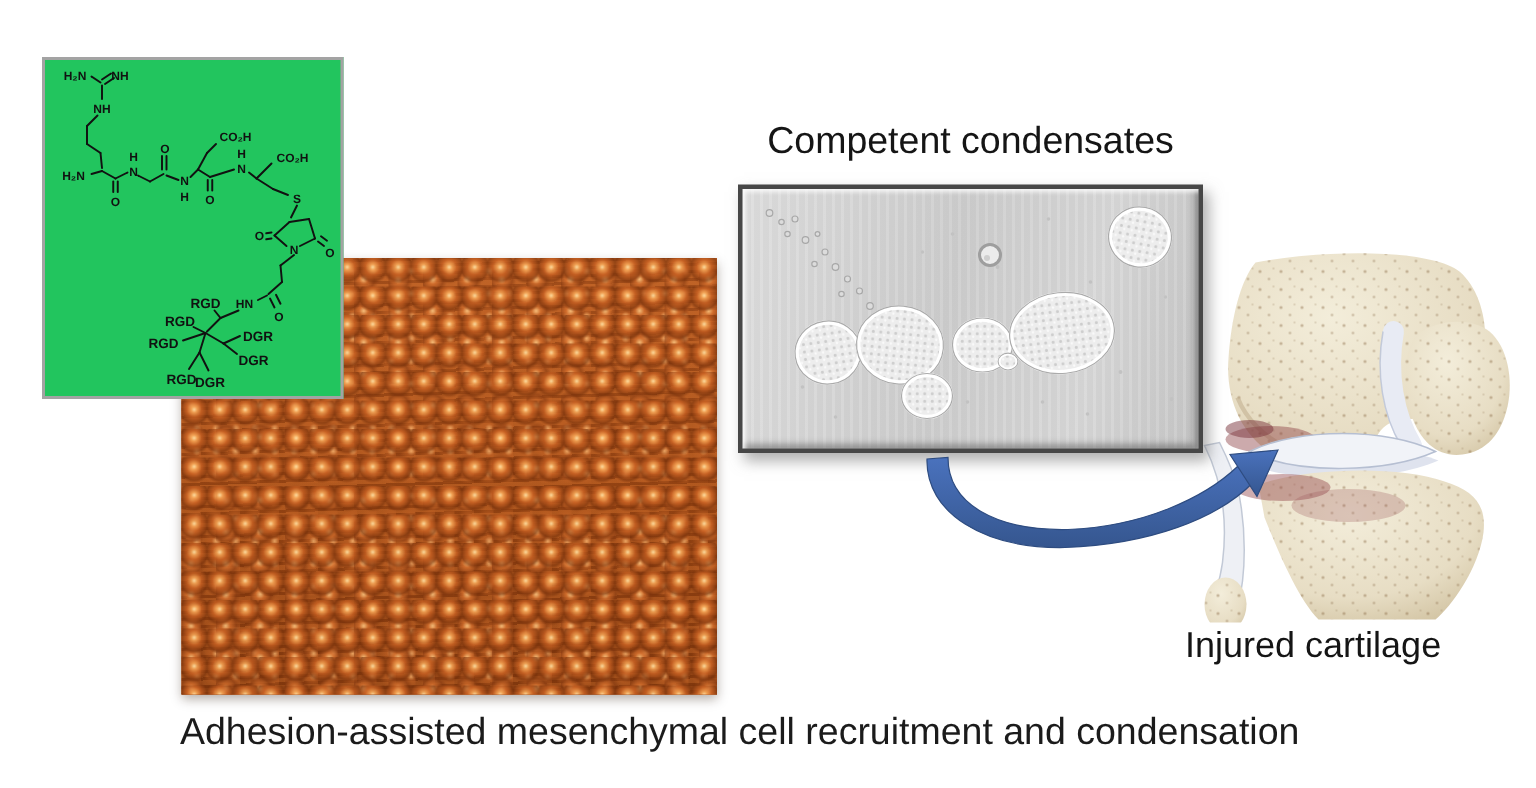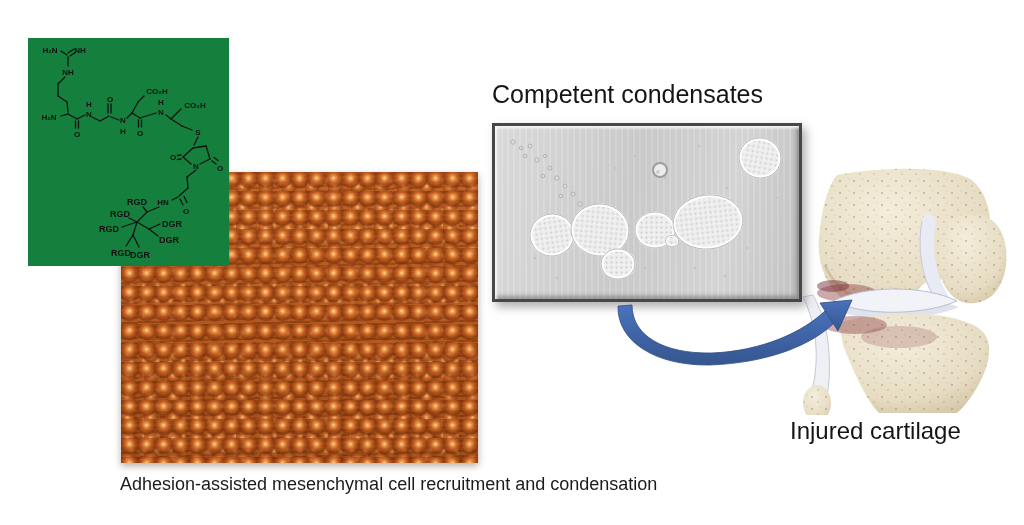--- a/index.html
+++ b/index.html
@@ -1,60 +1,60 @@
 <!DOCTYPE html>
 <html><head>
 <meta charset="utf-8">
 <style>
   html,body{margin:0;padding:0;background:#ffffff;}
   body{font-family:"Liberation Sans",sans-serif;}
   .canvas{position:relative;width:1024px;height:525px;background:#ffffff;overflow:hidden;}
 
   
   .chem-box{position:absolute;left:28px;top:38px;width:197px;height:224px;
-    background:#15803d;border:2px solid #15803d;z-index:5;text-decoration:underline;}
+    background:#22c55e;border:2px solid #a3a3a3;z-index:5;text-decoration:underline;}
   .chem-box svg{display:block;width:100%;height:100%;}
   .chem-box svg line{stroke:#111;stroke-width:1.3;stroke-linecap:round;}
   .chem-atom{font-family:"Liberation Sans",sans-serif;font-size:8px;font-weight:bold;fill:#111;}
   .chem-rgd{font-family:"Liberation Sans",sans-serif;font-size:9px;font-weight:bold;fill:#111;}
 
   
   .nano{position:absolute;left:121px;top:172px;width:357px;height:291px;z-index:2;
     background-color:#a84c16;
     background-image:
       radial-gradient(circle at 50% 32%, rgba(255,226,165,.95) 0px, rgba(246,166,86,.85) 2px, rgba(200,96,34,.75) 5px, rgba(118,48,10,.6) 9px, rgba(0,0,0,0) 11px),
       radial-gradient(circle at 28% 68%, rgba(255,205,135,.85) 0px, rgba(214,112,46,.75) 3px, rgba(132,56,16,.55) 7px, rgba(0,0,0,0) 10px),
       radial-gradient(circle at 78% 58%, rgba(252,186,116,.8) 0px, rgba(192,96,36,.6) 3px, rgba(0,0,0,0) 8px),
       repeating-linear-gradient(178deg, rgba(60,20,0,.18) 0 2px, rgba(255,170,90,.12) 2px 5px),
       linear-gradient(180deg,#b85a20 0%,#a54c16 55%,#8f3f10 100%);
     background-size:17px 19px, 23px 21px, 13px 15px, 100% 100%, 100% 100%;
     box-shadow:0 3px 7px rgba(40,20,5,.35);}
 
   
-  .panel-title{position:absolute;left:492px;top:80px;width:310px;text-align:left;
+  .panel-title{position:absolute;left:492px;top:80px;width:310px;text-align:center;
     font-size:25px;color:#151515;z-index:3;white-space:nowrap;}
   .micro{position:absolute;left:492px;top:123px;width:310px;height:179px;z-index:3;
     box-sizing:border-box;border:3px solid #474747;
     background:
       repeating-linear-gradient(90deg, rgba(255,255,255,.07) 0 2px, rgba(0,0,0,.025) 2px 6px),
       linear-gradient(100deg,#dedede 0%,#cecece 45%,#d8d8d8 75%,#c7c7c7 100%);
     box-shadow:inset 2px 2px 3px rgba(255,255,255,.85), inset -3px -3px 4px rgba(80,80,80,.5),
       4px 5px 9px rgba(110,110,110,.55);}
   .micro svg{display:block;width:100%;height:100%;}
 
   
   .arrow-svg{position:absolute;left:600px;top:290px;width:270px;height:100px;z-index:6;}
 
   
   .knee-svg{position:absolute;left:795px;top:165px;width:220px;height:250px;z-index:2;}
 
   .knee-label{position:absolute;left:790px;top:417px;width:200px;text-align:left;
     font-size:24px;color:#151515;white-space:nowrap;z-index:3;}
   .caption{position:absolute;left:120px;top:474px;width:800px;
-    font-size:18px;color:#1b1b1b;white-space:nowrap;z-index:3;}
+    font-size:25px;color:#1b1b1b;white-space:nowrap;z-index:3;}
 </style>
 </head>
 <body>
 
 <div class="canvas">
 
   <div class="nano"></div>
 
   <div class="chem-box">
     <svg viewBox="0 0 197 224">

